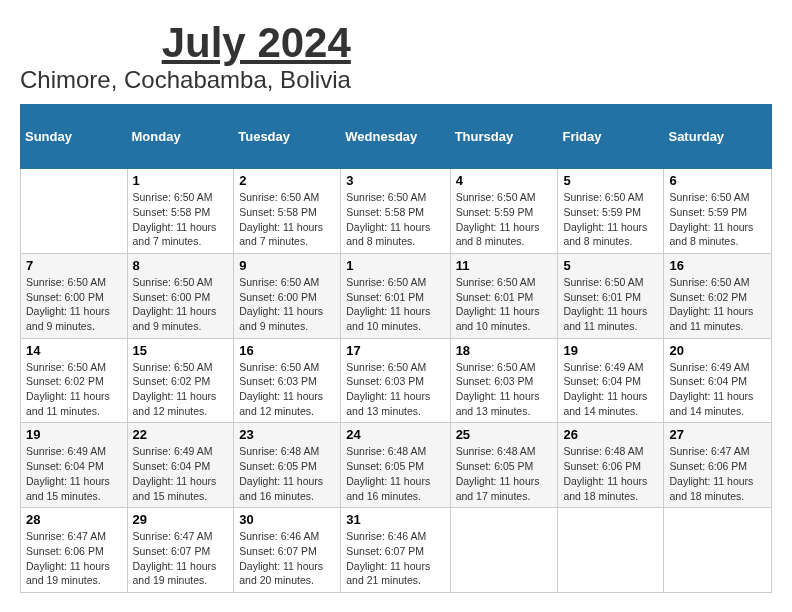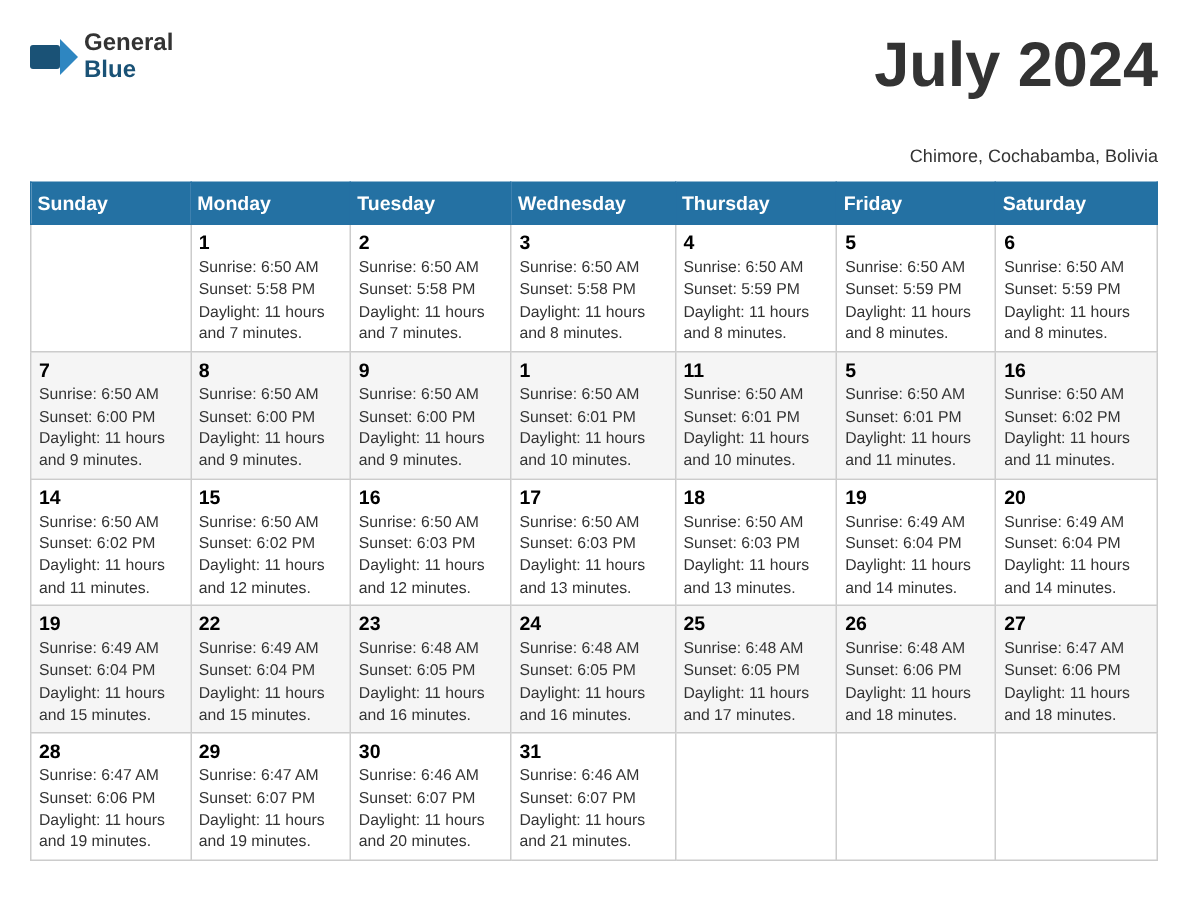--- a/index.html
+++ b/index.html
@@ -21,35 +21,35 @@
       align-items: center;
     }
     .title-section {
       text-align: right;
     }
     .main-title {
       font-size: 42px;
       font-weight: bold;
       color: #333;
       line-height: 1.1;
+      text-decoration: underline;
     }
     .subtitle {
-      font-size: 12px;
+      font-size: 24px;
       color: #333;
-      margin-top: 31px;
     }
     table {
       width: 100%;
       border-collapse: collapse;
       font-size: 11px;
     }
     thead tr th {
       background-color: #2471a3;
       color: #fff;
-      padding: 6px 4px;
+      padding: 24px 4px;
       text-align: left;
       font-size: 13px;
       font-weight: bold;
       border: 1px solid #2471a3;
     }
     tbody tr td {
       border: 1px solid #ccc;
       padding: 4px 5px;
       vertical-align: top;
       width: 113px;
@@ -73,34 +73,20 @@
       line-height: 1.4;
     }
     .empty-cell {
       background-color: #fff;
     }
   </style>
 </head>
 <body>
 
 <div class="header-section">
-  <div class="logo">
-    <div style="display:flex;align-items:center;">
-      <span style="display:inline-block;position:relative;width:32px;height:32px;margin-right:4px;">
-        <svg width="32" height="32" viewBox="0 0 32 32">
-          <rect x="0" y="8" width="20" height="16" rx="2" fill="#1a5276"></rect>
-          <polygon points="20,4 32,16 20,28" fill="#2e86c1"></polygon>
-        </svg>
-      </span>
-      <div>
-        <div style="font-size:16px;font-weight:bold;color:#333;line-height:1.1;">General</div>
-        <div style="font-size:16px;font-weight:bold;color:#1a5276;line-height:1.1;">Blue</div>
-      </div>
-    </div>
-  </div>
   <div class="title-section">
     <div class="main-title">July 2024</div>
     <div class="subtitle">Chimore, Cochabamba, Bolivia</div>
   </div>
 </div>
 
 <table>
   <thead>
     <tr id="header-row">
     <th>Sunday</th>

